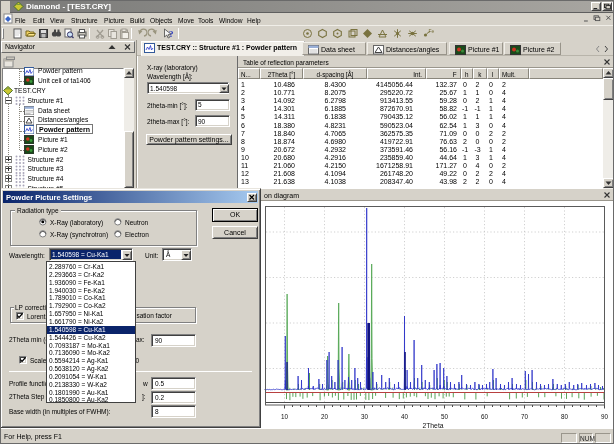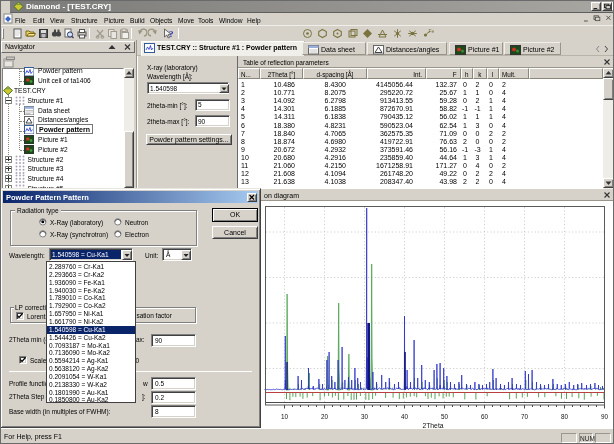--- a/index.html
+++ b/index.html
@@ -742,21 +742,21 @@
     <text x="444.5" y="418.5" font-size="6.3" fill="#111" text-anchor="middle">50</text>
     <text x="484.5" y="418.5" font-size="6.3" fill="#111" text-anchor="middle">60</text>
     <text x="524.5" y="418.5" font-size="6.3" fill="#111" text-anchor="middle">70</text>
     <text x="564.5" y="418.5" font-size="6.3" fill="#111" text-anchor="middle">80</text>
     <text x="604.5" y="418.5" font-size="6.3" fill="#111" text-anchor="middle">90</text>
     <text x="433" y="427.5" font-size="6.8" fill="#111" text-anchor="middle">2Theta</text>
     <rect x="265.5" y="206.5" width="339" height="198.5" fill="none" stroke="#5a5a5a" stroke-width="1"></rect>
   </svg>
 <div class="abs" style="left:0;top:188px;width:261px;height:240px;background:#d6d2c9;border:1px solid;border-color:#e8e5de #404040 #404040 #e8e5de;box-shadow:inset 1px 1px 0 #fff, inset -1px -1px 0 #808080;">
     <div class="abs" style="left:2px;top:2px;width:255px;height:12px;background:linear-gradient(90deg,#0a246a,#a6caf0);"></div>
-    <div class="abs" style="left:5px;top:3.5px;font-size:7.5px;font-weight:bold;color:#fff;">Powder Pattern Pattern</div>
+    <div class="abs" style="left:5px;top:3.5px;font-size:7.5px;font-weight:bold;color:#fff;">Powder Picture Settings</div>
     <div class="abs cbtn" style="left:246px;top:3.5px;width:10px;height:9px;"></div>
     <svg class="abs" style="left:246px;top:3.5px" width="10" height="9">
       <path d="M2.5 2 L7 6.5 M7 2 L2.5 6.5" stroke="#000" stroke-width="1.1"></path>
     </svg>
     <div class="abs" style="left:9px;top:21px;width:187px;height:36px;border:1px solid #808080;box-shadow:1px 1px 0 #fff, inset 1px 1px 0 #fff;"></div>
     <div class="abs t65" style="left:14px;top:17.5px;background:#d6d2c9;padding:0 2px;">Radiation type</div>
     <svg class="abs" style="left:38px;top:29px" width="8" height="8">
       <circle cx="3.8" cy="3.8" r="3.2" fill="#fff" stroke="#808080"></circle>
       <path d="M1 3.8 A2.9 2.9 0 0 1 6.7 3.8" fill="none" stroke="#555"></path>
       <circle cx="3.8" cy="3.8" r="1.5" fill="#000"></circle>

